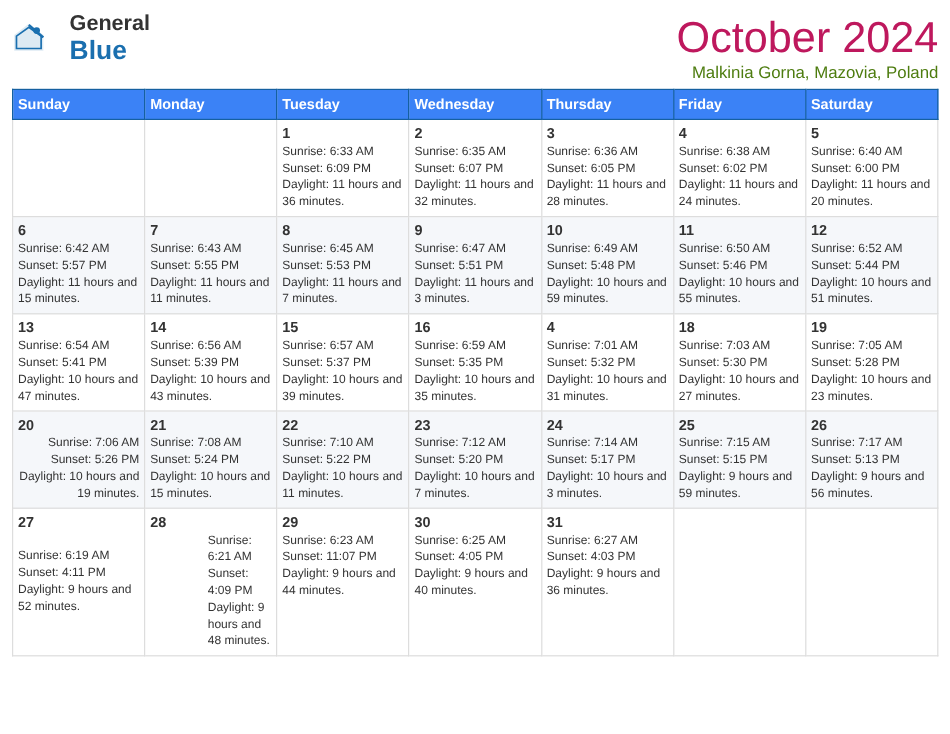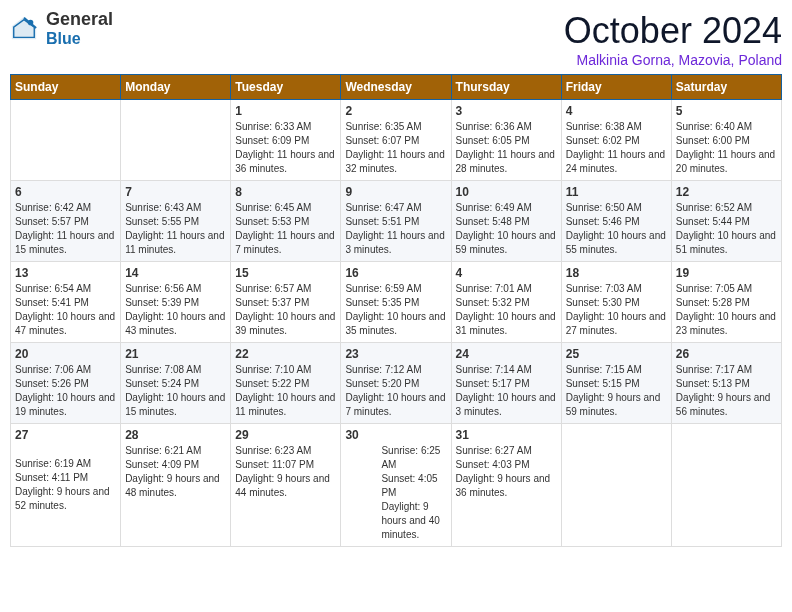--- a/index.html
+++ b/index.html
@@ -12,60 +12,60 @@
     }
     .header {
       display: flex;
       justify-content: space-between;
       align-items: flex-start;
       margin-bottom: 6px;
     }
     .logo {
       display: flex;
       align-items: center;
-      gap: 8px;
+      gap: 20px;
     }
     .logo-text {
       display: flex;
       flex-direction: column;
       line-height: 1.1;
     }
     .logo-general {
       font-size: 18px;
       font-weight: bold;
       color: #333;
     }
     .logo-blue {
-      font-size: 16px;
+      font-size: 22px;
       font-weight: bold;
       color: #1a6faf;
     }
     .logo-icon {
       width: 28px;
       height: 28px;
     }
     .title-block {
       text-align: right;
     }
     .month-title {
       font-size: 36px;
       font-weight: normal;
-      color: #0f172a;
+      color: #be185d;
     }
     .location {
       font-size: 14px;
-      color: #6d28d9;
+      color: #4d7c0f;
     }
     .calendar {
       width: 100%;
       border-collapse: collapse;
       border: 1px solid #ccc;
     }
     .calendar th {
-      background-color: #a16207;
+      background-color: #3b82f6;
       color: #fff;
       font-size: 12px;
       font-weight: bold;
       padding: 5px 4px;
       text-align: left;
       border: 1px solid #1560a0;
     }
     .calendar td {
       width: 14.28%;
       vertical-align: top;
@@ -248,21 +248,21 @@
         <td>
           <span class="day-number">19</span>
           <div class="day-info" style="white-space: pre-line;">Sunrise: 7:05 AM
 Sunset: 5:28 PM
 Daylight: 10 hours and 23 minutes.</div>
         </td>
       </tr>
       <tr>
         <td>
           <span class="day-number">20</span>
-          <div class="day-info" style="white-space: pre-line;">Sunrise: 7:06 AM
+          <div class="day-info" style="white-space: pre-line; text-align: right;">Sunrise: 7:06 AM
 Sunset: 5:26 PM
 Daylight: 10 hours and 19 minutes.</div>
         </td>
         <td>
           <span class="day-number">21</span>
           <div class="day-info" style="white-space: pre-line;">Sunrise: 7:08 AM
 Sunset: 5:24 PM
 Daylight: 10 hours and 15 minutes.</div>
         </td>
         <td>
@@ -298,33 +298,33 @@
       </tr>
       <tr>
         <td>
           <span class="day-number">27</span>
           <div class="day-info" style="white-space: pre-line; margin-top: 15px;">Sunrise: 6:19 AM
 Sunset: 4:11 PM
 Daylight: 9 hours and 52 minutes.</div>
         </td>
         <td>
           <span class="day-number">28</span>
-          <div class="day-info" style="white-space: pre-line;">Sunrise: 6:21 AM
+          <div class="day-info" style="white-space: pre-line; margin-left: 48px;">Sunrise: 6:21 AM
 Sunset: 4:09 PM
 Daylight: 9 hours and 48 minutes.</div>
         </td>
         <td>
           <span class="day-number">29</span>
           <div class="day-info" style="white-space: pre-line;">Sunrise: 6:23 AM
 Sunset: 11:07 PM
 Daylight: 9 hours and 44 minutes.</div>
         </td>
         <td>
           <span class="day-number">30</span>
-          <div class="day-info" style="white-space: pre-line; margin-left: 36px;">Sunrise: 6:25 AM
+          <div class="day-info" style="white-space: pre-line;">Sunrise: 6:25 AM
 Sunset: 4:05 PM
 Daylight: 9 hours and 40 minutes.</div>
         </td>
         <td>
           <span class="day-number">31</span>
           <div class="day-info" style="white-space: pre-line;">Sunrise: 6:27 AM
 Sunset: 4:03 PM
 Daylight: 9 hours and 36 minutes.</div>
         </td>
         <td class="empty"></td>

